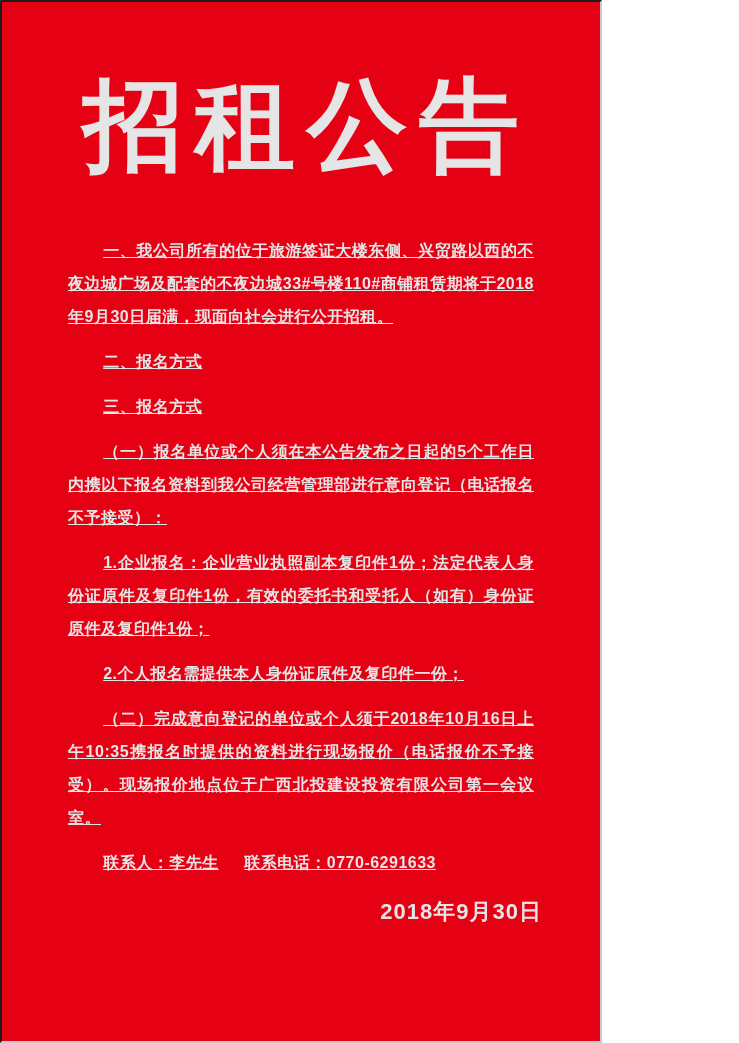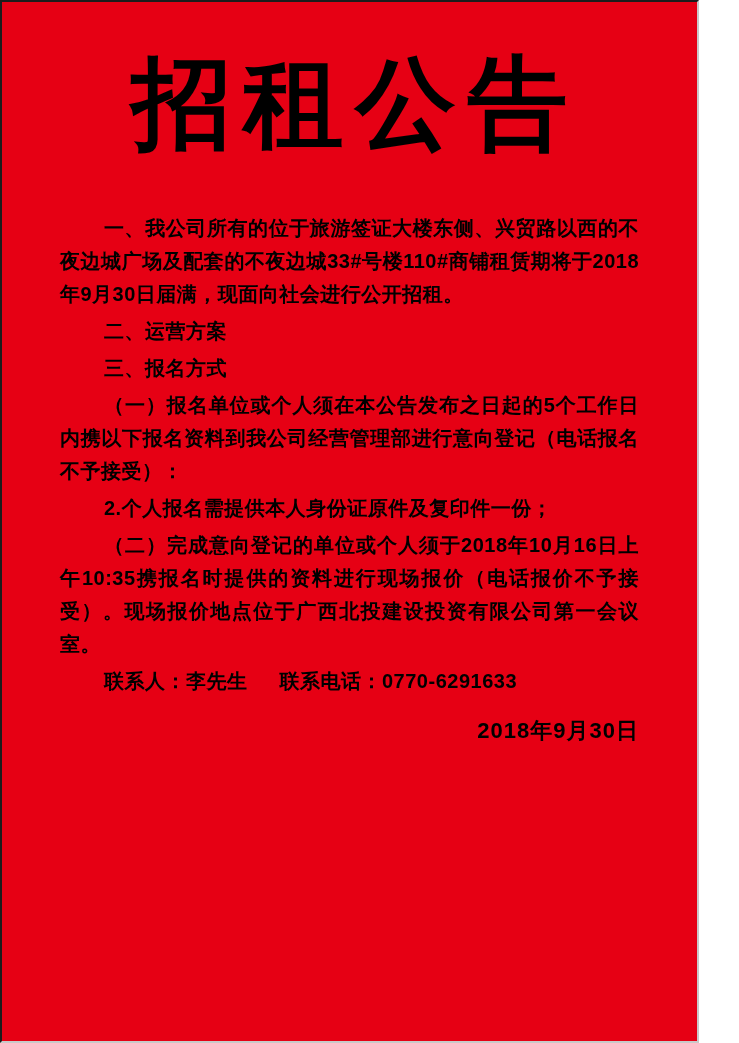--- a/index.html
+++ b/index.html
@@ -2,55 +2,56 @@
 <html><head>
 <meta charset="utf-8">
 <style>
   html, body {
     margin: 0;
     padding: 0;
     background: #ffffff;
   }
   .poster {
     position: relative;
-    width: 699px;
+    width: 602px;
     height: 1043px;
     box-sizing: border-box;
     background: #e60014;
-    color: #000000;
+    color: #e5e5e5;
     border-top: 2px solid #1c1c1c;
     border-left: 2px solid #1c1c1c;
     border-right: 2px solid #c9c9c9;
     border-bottom: 2px solid #c9c9c9;
-    padding: 48px 54px 0 54px;
+    padding: 70px 54px 0 54px;
     font-family: "Liberation Sans", sans-serif;
     font-weight: bold;
     overflow: hidden;
   }
   .title {
     margin: 0 0 52px 0;
     padding: 0;
     text-align: center;
     font-family: "Liberation Serif", "DejaVu Serif", serif;
     font-weight: 900;
     font-size: 100px;
     line-height: 1.1;
     letter-spacing: 12px;
     text-indent: 12px; 
     white-space: nowrap;
   }
   .body-text p {
-    margin: 4px;
+    margin: 12px;
     padding: 0;
-    font-size: 20px;
+    font-size: 16px;
     line-height: 33px;
     letter-spacing: 0.5px;
     text-indent: 2.2em;
     text-align: justify;
     text-justify: inter-character;
+    text-decoration: underline;
   }
   .contact-gap {
     display: inline-block;
     width: 1.6em;
   }
   .signature {
     margin-top: 16px;
     padding-right: 4px;
     text-align: right;
   }
@@ -64,23 +65,24 @@
 </style>
 </head>
 <body>
 
 <div class="poster">
 
   <h1 class="title">招租公告</h1>
 
   <div class="body-text">
     <p>一、我公司所有的位于旅游签证大楼东侧、兴贸路以西的不夜边城广场及配套的不夜边城33#号楼110#商铺租赁期将于2018年9月30日届满，现面向社会进行公开招租。</p>
-    <p>二、运营方案</p>
+    <p>二、报名方式</p>
     <p>三、报名方式</p>
     <p>（一）报名单位或个人须在本公告发布之日起的5个工作日内携以下报名资料到我公司经营管理部进行意向登记（电话报名不予接受）：</p>
+    <p>1.企业报名：企业营业执照副本复印件1份；法定代表人身份证原件及复印件1份，有效的委托书和受托人（如有）身份证原件及复印件1份；</p>
     <p>2.个人报名需提供本人身份证原件及复印件一份；</p>
     <p>（二）完成意向登记的单位或个人须于2018年10月16日上午10:35携报名时提供的资料进行现场报价（电话报价不予接受）。现场报价地点位于广西北投建设投资有限公司第一会议室。</p>
     <p><span>联系人：</span><span>李先生</span><span class="contact-gap"></span><span>联系电话：</span><span>0770-6291633</span></p>
   </div>
 
   <div class="signature">
     <div class="sig-inner">
       <div>2018年9月30日</div>
     </div>
   </div>

